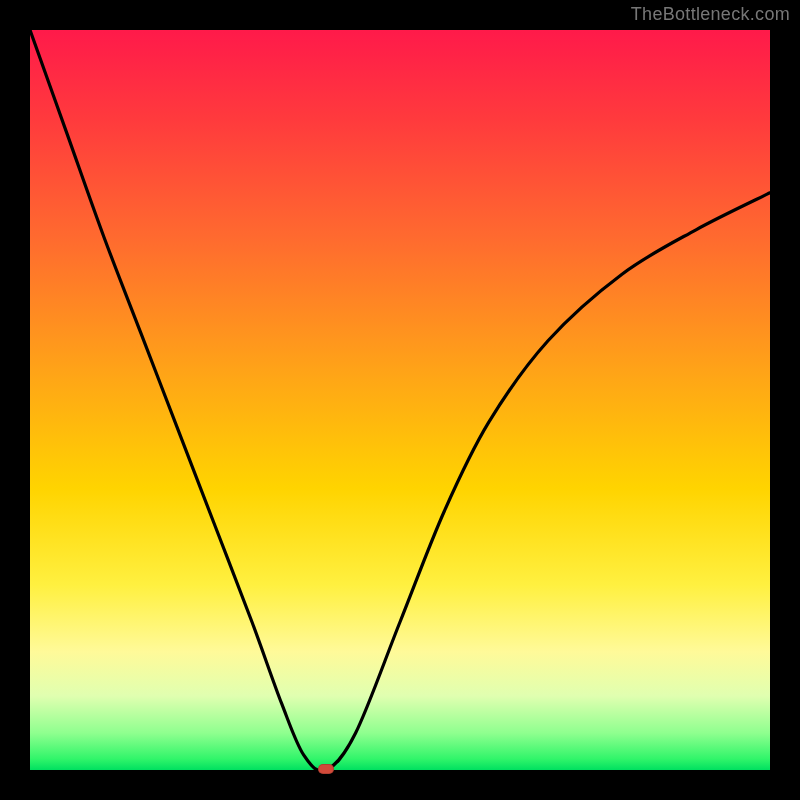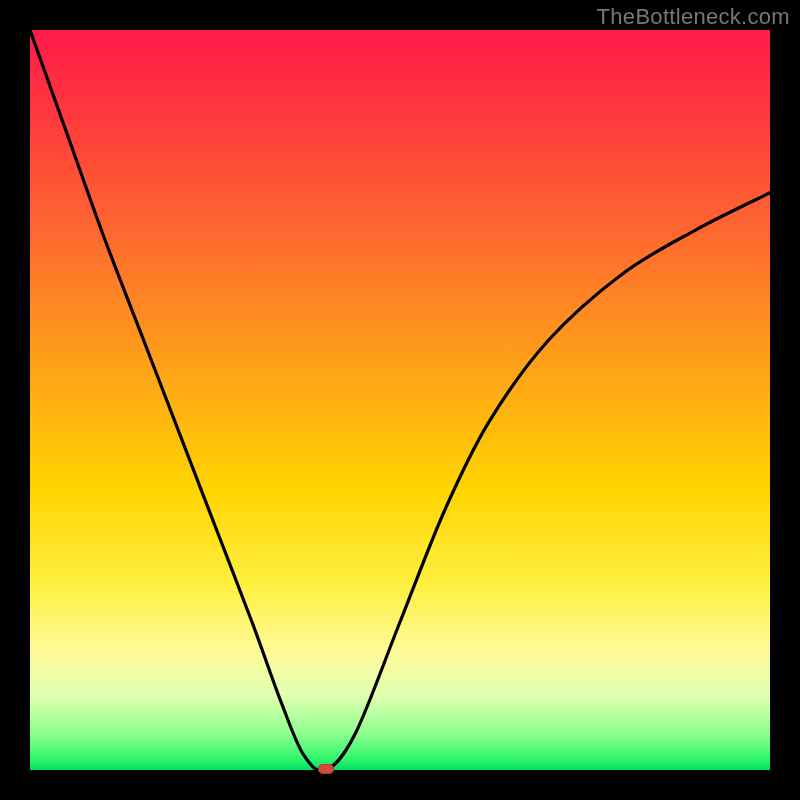--- a/index.html
+++ b/index.html
@@ -53,21 +53,21 @@
     height: 10px;
     border-radius: 5px;
     background: #d24a3a;
     box-shadow: 0 0 0 1px rgba(0,0,0,0.15) inset;
   }
   .watermark {
     position: absolute;
     top: 4px;
     right: 10px;
     color: #777;
-    font-size: 22px;
+    font-size: 18px;
     letter-spacing: 0.3px;
     user-select: none;
   }
 </style>
 </head>
 <body>
 
 <div class="outer">
   <div class="watermark">TheBottleneck.com</div>
   <div class="plot-area">

